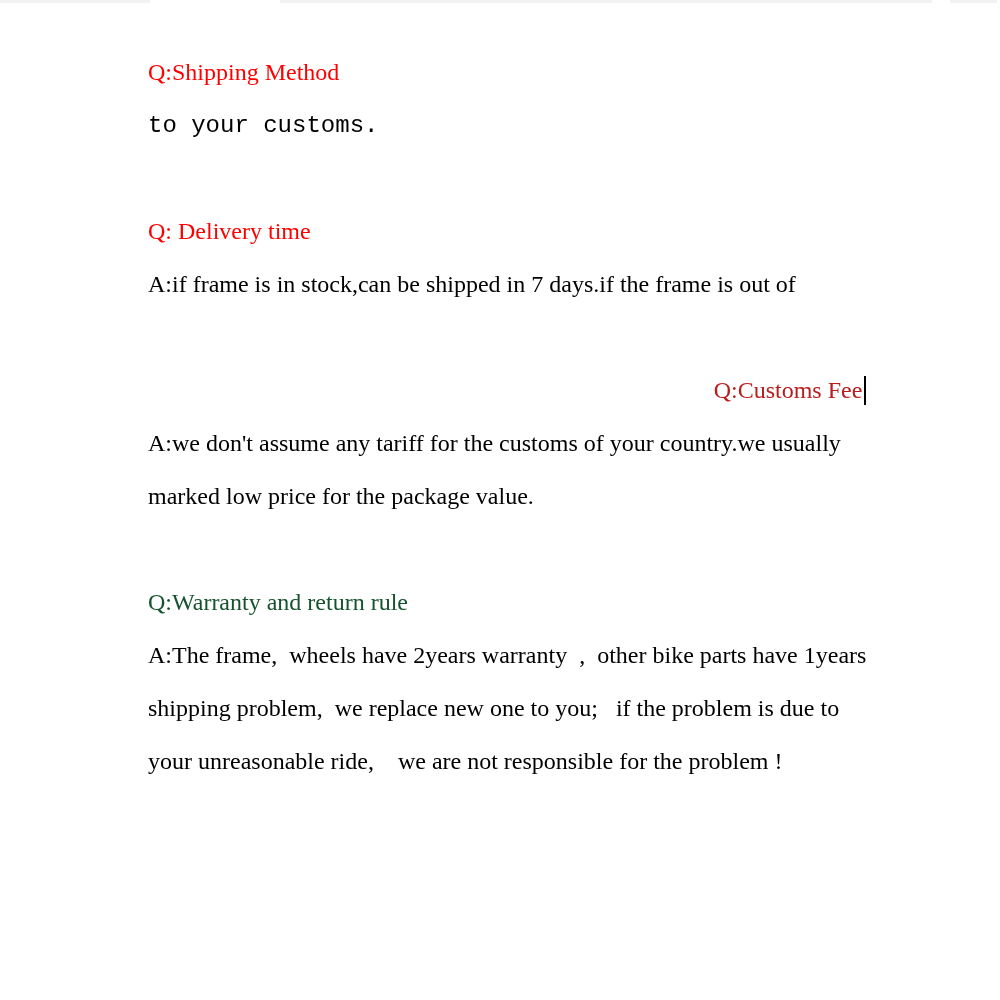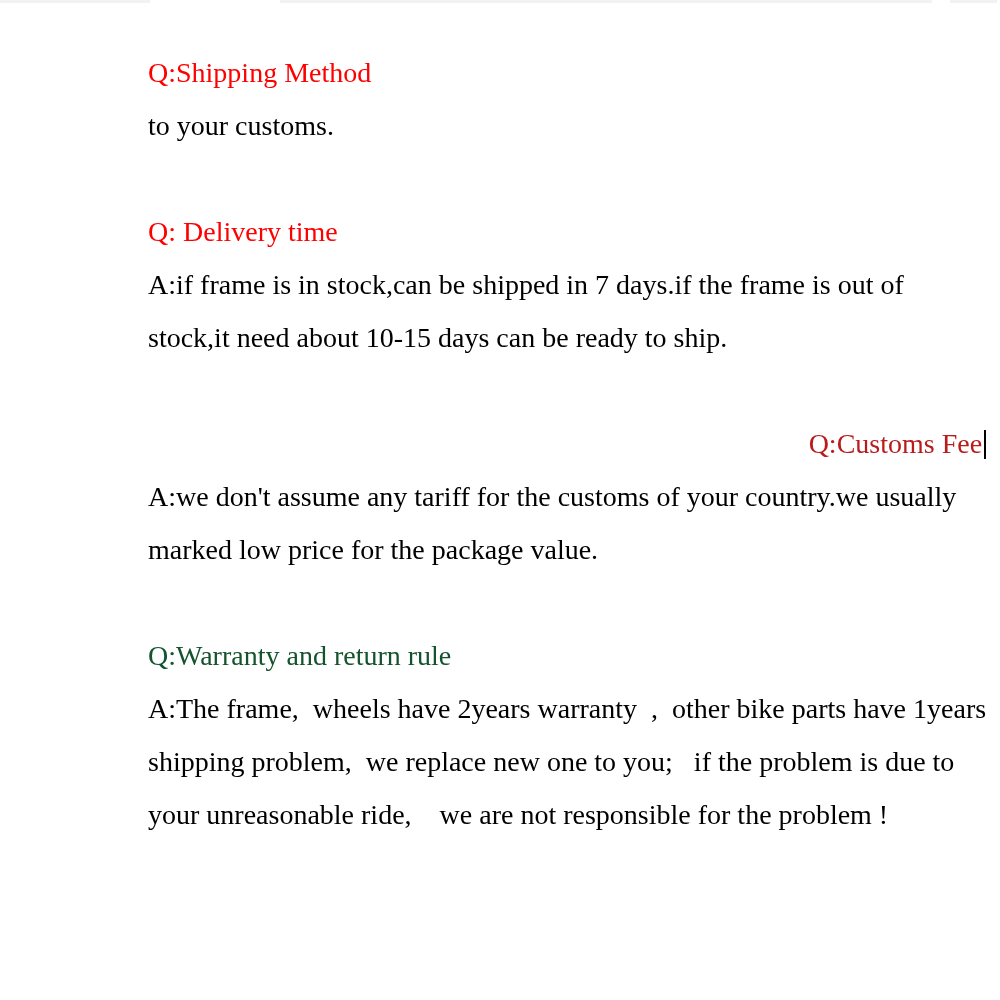--- a/index.html
+++ b/index.html
@@ -25,21 +25,21 @@
     position: absolute;
     left: 148px;
     top: 46px;
   }
   .faq-block {
     margin: 0 0 53px 0;
   }
   .line {
     height: 53px;
     line-height: 53px;
-    font-size: 28px;
+    font-size: 24px;
     white-space: pre;
     color: #000000;
   }
   .q-line {
     color: #fe0000;
   }
   .text-cursor {
     display: inline-block;
     width: 2px;
     height: 29px;
@@ -55,26 +55,25 @@
 
 <div id="top-artifacts">
     <div class="top-seg" style="left: 0px; width: 150px; background: rgb(242, 242, 242);"></div>
     <div class="top-seg" style="left: 280px; width: 652px; background: rgb(242, 242, 242);"></div>
     <div class="top-seg" style="left: 950px; width: 47px; background: rgb(242, 242, 242);"></div>
   </div>
 
 <div id="document-content">
     <div class="faq-block">
       <div class="line q-line" style="color: rgb(254, 0, 0);"><span>Q:Shipping Method</span></div>
-      <div class="line a-line" style="color: rgb(0, 0, 0);">to your customs.</div>
+      <div class="line a-line" style="color: rgb(0, 0, 0); font-family: Liberation Mono, monospace;">to your customs.</div>
     </div>
     <div class="faq-block">
       <div class="line q-line" style="color: rgb(254, 0, 0);"><span>Q: Delivery time</span></div>
       <div class="line a-line" style="color: rgb(0, 0, 0);">A:if frame is in stock,can be shipped in 7 days.if the frame is out of</div>
-      <div class="line a-line" style="color: rgb(0, 0, 0);">stock,it need about 10-15 days can be ready to ship.</div>
     </div>
     <div class="faq-block">
       <div class="line q-line" style="color: #b91c1c; text-align: right;"><span>Q:Customs Fee</span><span class="text-cursor"></span></div>
       <div class="line a-line" style="color: rgb(0, 0, 0);">A:we don't assume any tariff for the customs of your country.we usually</div>
       <div class="line a-line" style="color: rgb(0, 0, 0);">marked low price for the package value.</div>
     </div>
     <div class="faq-block">
       <div class="line q-line" style="color: #14532d;"><span>Q:Warranty and return rule</span></div>
       <div class="line a-line" style="color: rgb(0, 0, 0);">A:The frame,  wheels have 2years warranty  ,  other bike parts have 1years</div>
       <div class="line a-line" style="color: rgb(0, 0, 0);">shipping problem,  we replace new one to you;   if the problem is due to</div>

